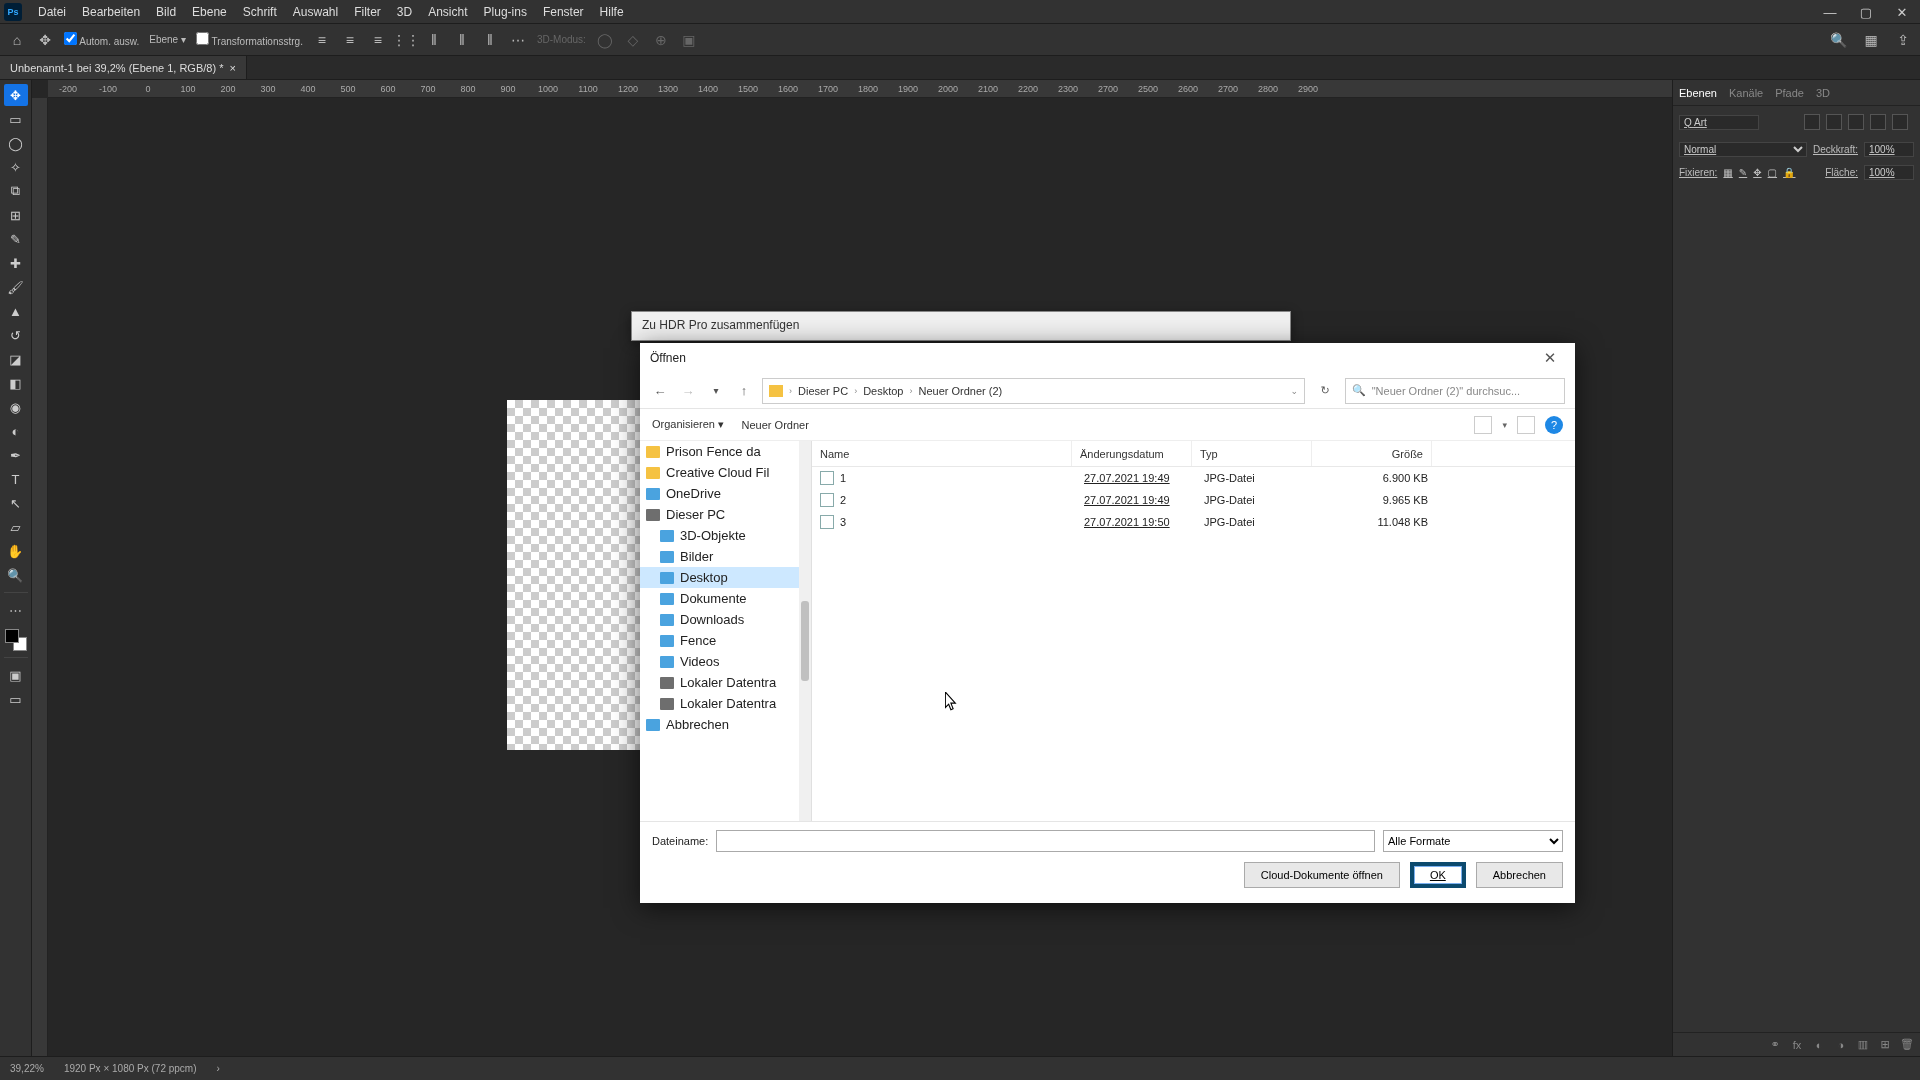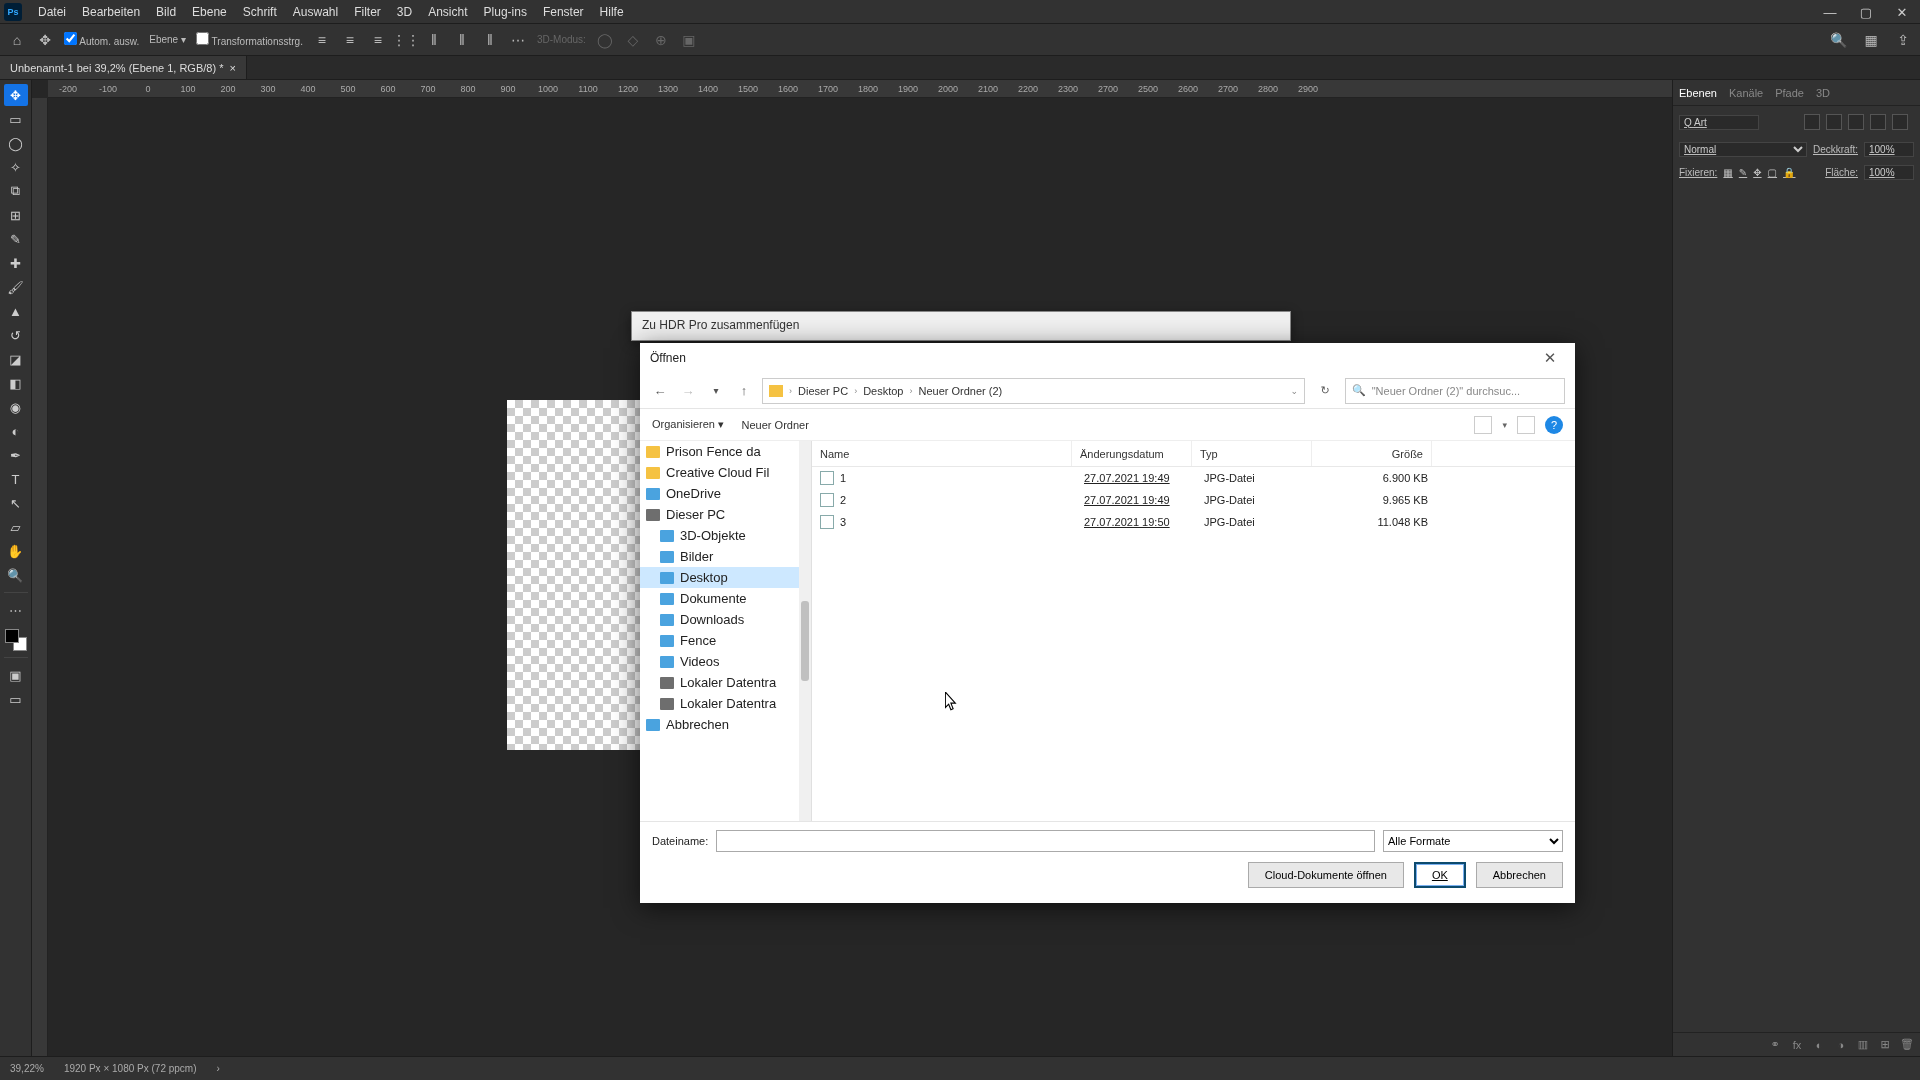--- a/index.html
+++ b/index.html
@@ -92,21 +92,21 @@
 .c-name{width:260px;} .c-date{width:120px;} .c-type{width:120px;} .c-size{width:120px;justify-content:flex-end;}
 .od-row{display:flex;height:22px;align-items:center;font-size:11px;}
 .od-row .fi{width:14px;height:14px;margin:0 6px 0 8px;background:#fff;border:1px solid #8aa;display:inline-block;}
 .od-row .n{width:236px;} .od-row .d{width:120px;padding:0 8px;text-decoration:underline;} .od-row .t{width:120px;padding:0 8px;} .od-row .s{width:120px;padding:0 8px;text-align:right;}
 .od-bottom{padding:8px 12px 12px;border-top:1px solid #e5e5e5;}
 .od-file-row{display:flex;align-items:center;gap:8px;font-size:11px;margin-bottom:10px;}
 .od-file-row input{flex:1;border:1px solid #aaa;height:22px;padding:0 4px;}
 .od-file-row select{width:180px;height:22px;border:1px solid #aaa;font-size:11px;background:#fff;}
 .od-btns{display:flex;justify-content:flex-end;gap:10px;}
 .od-btns button{height:26px;padding:0 16px;font-size:11px;background:#e8e8e8;border:1px solid #aaa;}
-.od-btns button.primary{background:#fff;border:2px solid #0c4a6e;box-shadow:0 0 0 1px #7ab0f0 inset;text-decoration:underline;}
+.od-btns button.primary{background:#fff;border:4px solid #0c4a6e;box-shadow:0 0 0 1px #7ab0f0 inset;text-decoration:underline;}
 
 .cursor { position:absolute; width:14px; height:20px; pointer-events:none;}
 .cursor svg{width:100%;height:100%;}
 </style>
 </head>
 <body>
 
 <div class="menubar">
   <div class="logo">Ps</div>
   <div id="menuitems" style="display: flex;">

